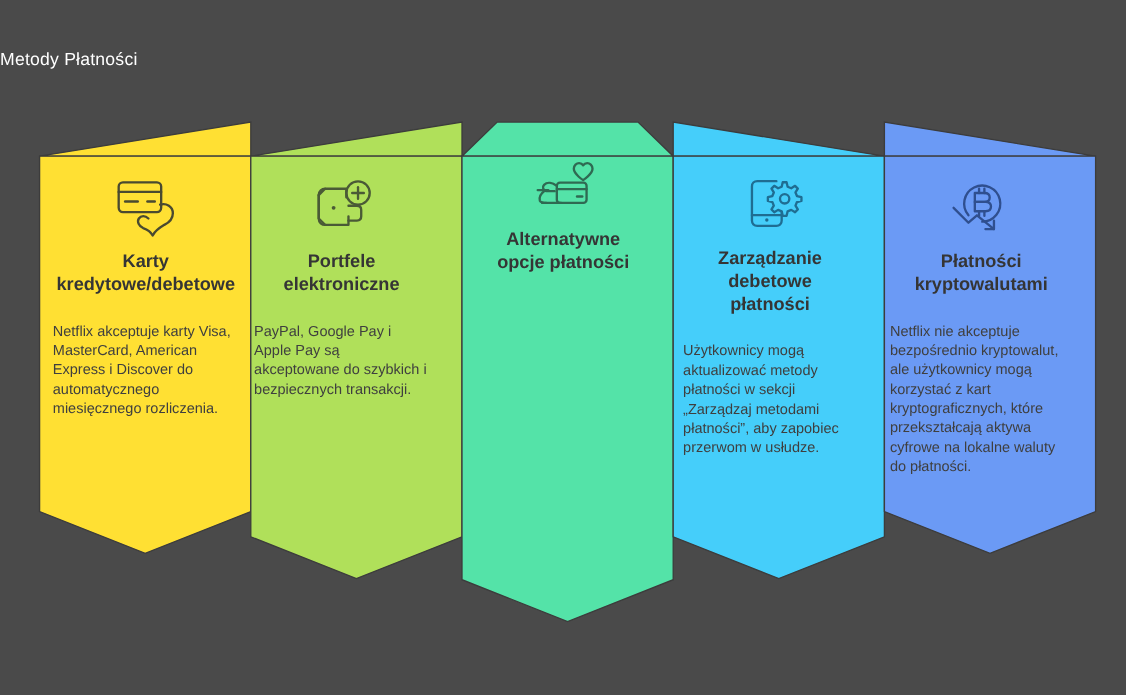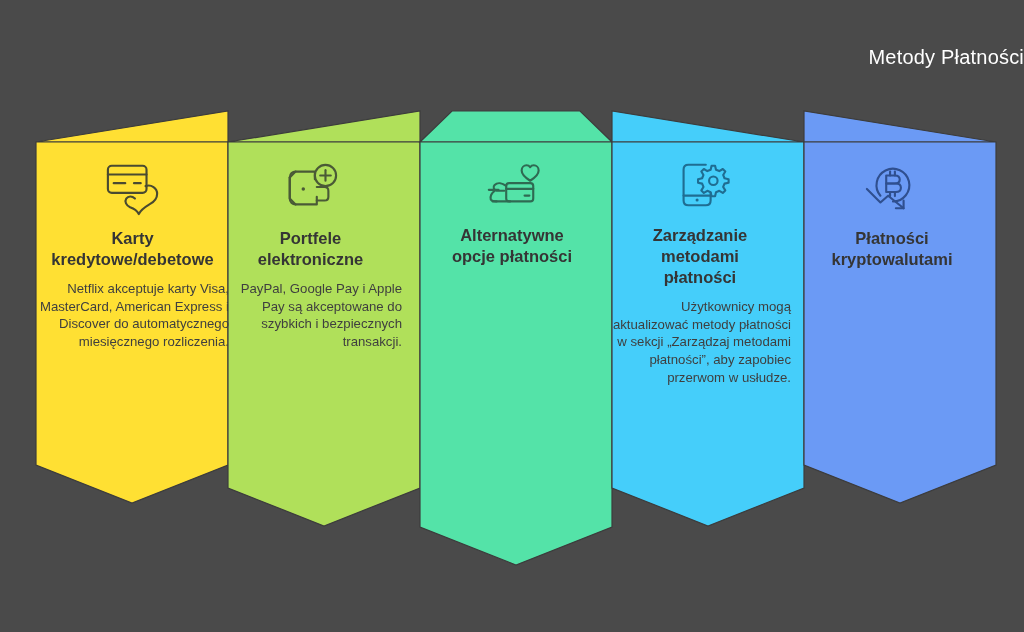--- a/index.html
+++ b/index.html
@@ -13,23 +13,23 @@
     font-family: "Liberation Sans", sans-serif;
     overflow: hidden;
     position: relative;
   }
 
   #page-title {
     position: absolute;
     top: 46px;
     left: 0;
     width: 1024px;
-    text-align: right;
+    text-align: left;
     color: #ffffff;
-    font-size: 20px;
+    font-size: 16px;
     font-weight: 400;
     letter-spacing: 0.2px;
   }
 
   #banners {
     position: absolute;
     top: 0;
     left: 0;
     width: 1024px;
     height: 632px;
@@ -57,29 +57,29 @@
     text-align: center;
     line-height: 1.28;
     margin: 0 0 10px 0;
     white-space: pre-line;
   }
 
   .card-body {
     font-size: 13.2px;
     font-weight: 400;
     color: #3f3f3f;
-    text-align: right;
+    text-align: left;
     line-height: 1.33;
-    margin: 0;
+    margin: 12px;
   }
 
   
   .c0 { left: 36px;  top: 160px; width: 193px; }
   .c1 { left: 219px; top: 160px; width: 183px; }
-  .c2 { left: 419px; top: 157px; width: 186px; }
+  .c2 { left: 419px; top: 140px; width: 186px; }
   .c3 { left: 609px; top: 157px; width: 182px; }
   .c4 { left: 797px; top: 160px; width: 190px; }
 </style>
 </head>
 <body>
 
 <div id="page-title">Metody Płatności</div>
 
 <svg id="banners" viewBox="0 0 1024 632" xmlns="http://www.w3.org/2000/svg">
 
@@ -155,32 +155,33 @@
 
 <div class="card-content c3">
   <svg class="card-icon" viewBox="0 0 64 58" fill="none" stroke="#1f6d92" stroke-width="2.2" stroke-linecap="round" stroke-linejoin="round">
     <path d="M38 8 h-18 c-3 0 -5 2 -5 5 v32 c0 3 2 5 5 5 h18 c3 0 5 -2 5 -5 v-8"></path>
     <line x1="15" y1="40" x2="43" y2="40"></line>
     <circle cx="29" cy="44.5" r="1.6" fill="#1f6d92" stroke="none"></circle>
     <path d="M44 9 l3.6 0 l1 4.2 l3.4 1.4 l3.6 -2.2 l2.6 2.6 l-2.2 3.6 l1.4 3.4 l4.2 1 l0 3.6 l-4.2 1 l-1.4 3.4 l2.2 3.6 l-2.6 2.6 l-3.6 -2.2 l-3.4 1.4 l-1 4.2 l-3.6 0 l-1 -4.2 l-3.4 -1.4 l-3.6 2.2 l-2.6 -2.6 l2.2 -3.6 l-1.4 -3.4 l-4.2 -1 l0 -3.6 l4.2 -1 l1.4 -3.4 l-2.2 -3.6 l2.6 -2.6 l3.6 2.2 l3.4 -1.4 z"></path>
     <circle cx="45.8" cy="24.6" r="4.4"></circle>
   </svg>
   <div class="card-title">Zarządzanie
-metodami
+debetowe
 płatności</div>
   <div class="card-body">Użytkownicy mogą aktualizować metody płatności w sekcji „Zarządzaj metodami płatności”, aby zapobiec przerwom w usłudze.</div>
 </div>
 
 <div class="card-content c4">
   <svg class="card-icon" viewBox="0 0 64 58" fill="none" stroke="#2f4f8f" stroke-width="2.2" stroke-linecap="round" stroke-linejoin="round">
     <path d="M20 37 a17 17 0 1 1 13 6"></path>
     <path d="M26 16 h9 c3 0 5 1.6 5 4.2 c0 2.6 -2 4.2 -5 4.2 h-9 z"></path>
     <path d="M26 24.4 h10 c3.2 0 5.2 1.8 5.2 4.4 c0 2.6 -2 4.4 -5.2 4.4 h-10 z"></path>
     <line x1="30" y1="12" x2="30" y2="16"></line>
     <line x1="35" y1="12" x2="35" y2="16"></line>
     <line x1="30" y1="33.2" x2="30" y2="37.4"></line>
     <line x1="35" y1="33.2" x2="35" y2="37.4"></line>
     <polyline points="6,30 20,44 28,37 44,50"></polyline>
     <polyline points="44,42 44,50 36,50"></polyline>
   </svg>
   <div class="card-title">Płatności
 kryptowalutami</div>
+  <div class="card-body">Netflix nie akceptuje bezpośrednio kryptowalut, ale użytkownicy mogą korzystać z kart kryptograficznych, które przekształcają aktywa cyfrowe na lokalne waluty do płatności.</div>
 </div>
 
 </body></html>

